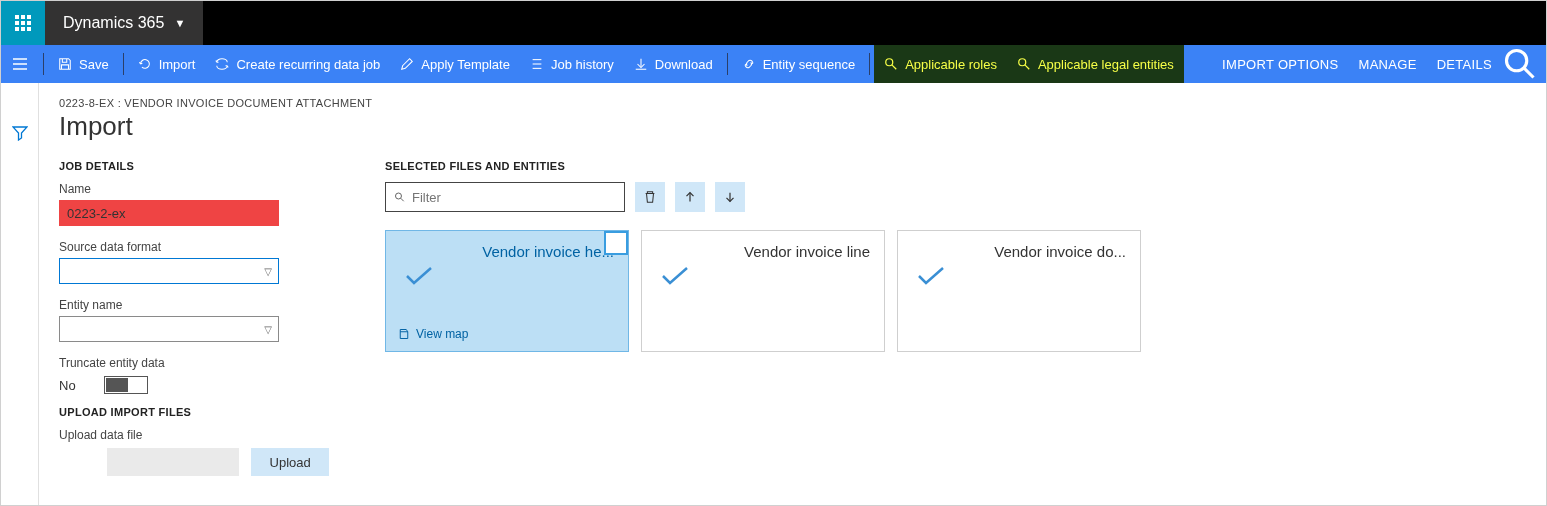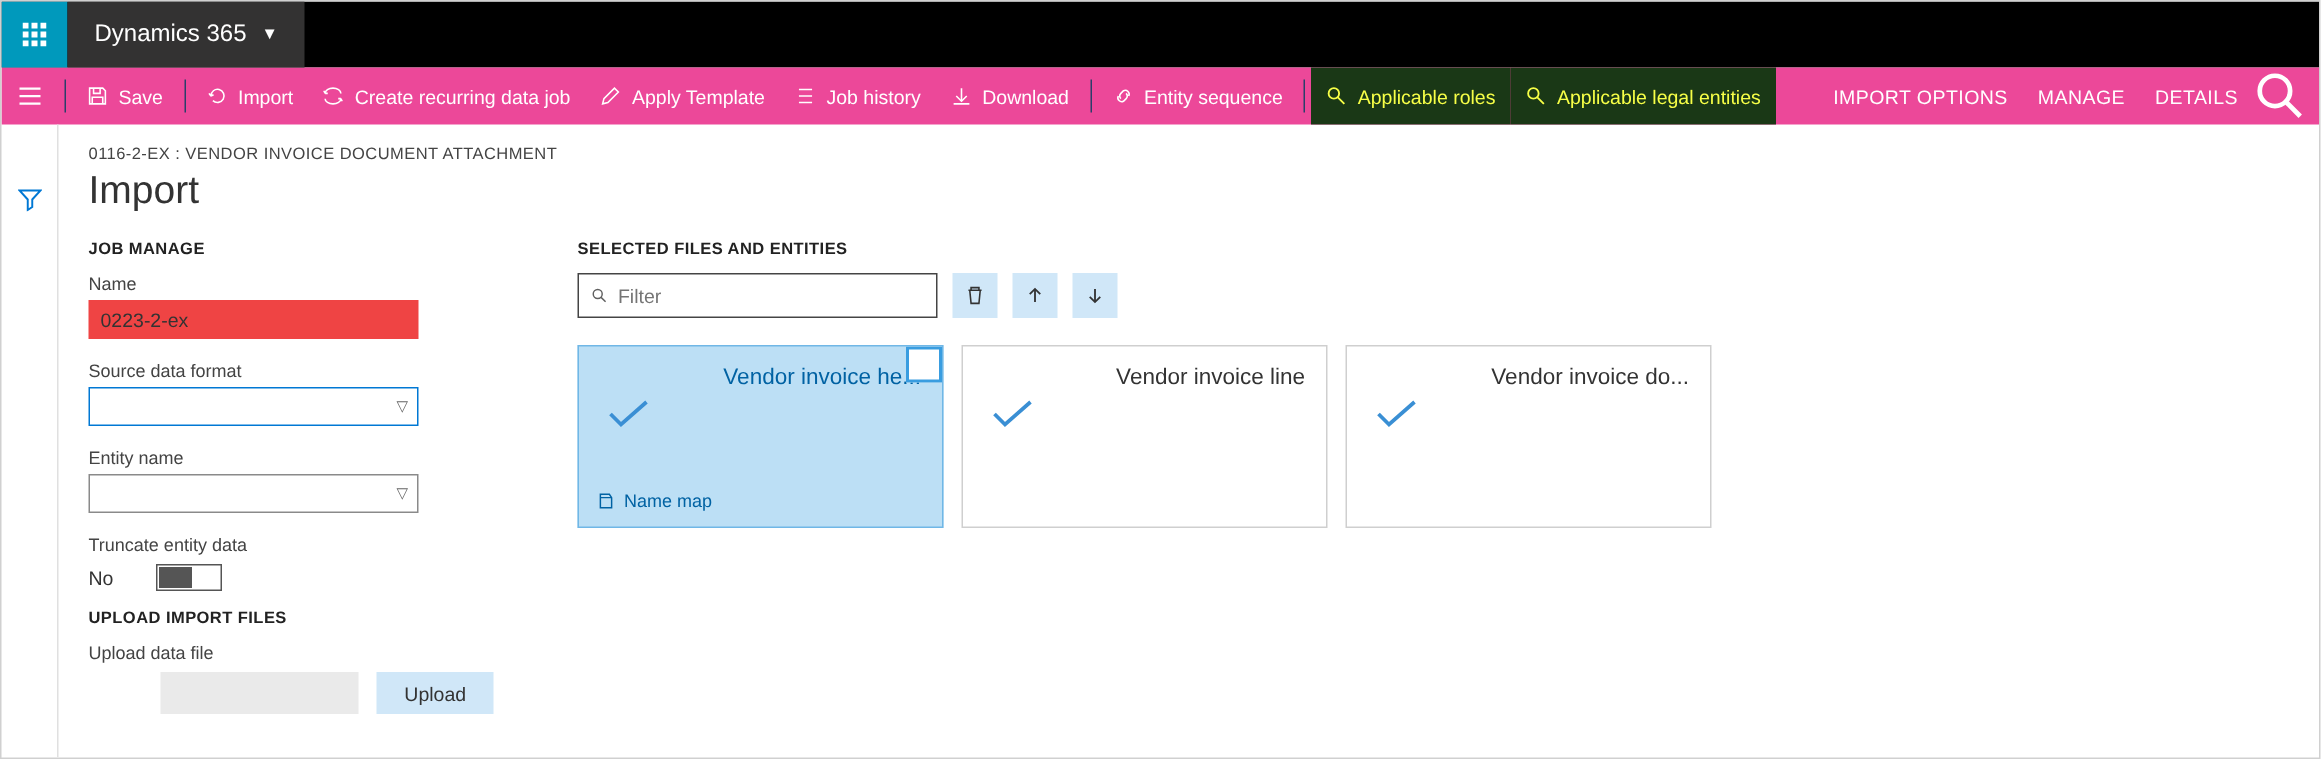--- a/index.html
+++ b/index.html
@@ -6,21 +6,21 @@
 body { width: 1547px; height: 506px; overflow: hidden; background: #fff; border: 1px solid #d0d0d0; }
 
 
 .topbar { height: 44px; background: #000; display: flex; align-items: stretch; color: #fff; }
 .topbar .waffle { width: 44px; background: #0099bc; display: flex; align-items: center; justify-content: center; }
 .topbar .waffle svg { width: 16px; height: 16px; }
 .topbar .brand { padding: 0 18px; display: flex; align-items: center; font-size: 16px; gap: 10px; background:#333232; }
 .topbar .brand .chev { font-size: 11px; }
 
 
-.actionbar { height: 38px; background: #ec4899; color: #fff; display: flex; align-items: center; padding-right: 8px; }
+.actionbar { height: 38px; background: #3b82f6; color: #fff; display: flex; align-items: center; padding-right: 8px; }
 .actionbar .hamb { width: 38px; display: flex; align-items: center; justify-content: center; }
 .actionbar .hamb svg { width: 16px; height: 16px; }
 .actionbar .sep { width: 1px; height: 22px; background: #2a3f6a; margin: 0 4px; }
 .actionbar .btn { display: flex; align-items: center; gap: 7px; padding: 0 10px; font-size: 13px; height: 100%; cursor: pointer; white-space: nowrap; }
 .actionbar .btn svg { width: 14px; height: 14px; }
 .actionbar .btn.highlight { background: #1a3816; color: #f7ff47; }
 .actionbar .btn.highlight svg { stroke: #f7ff47; fill: none; }
 .actionbar .btn.upper { font-size: 13px; letter-spacing: 0.3px; justify-content: center; }
 .actionbar .spacer { flex: 1; }
 .actionbar .search { width: 36px; display:flex; align-items:center; justify-content:center; }
@@ -207,27 +207,27 @@
 <div class="mainwrap">
   <div class="leftgutter">
     <div>
       <svg viewBox="0 0 16 16">
           <path fill="none" stroke="#0078d4" stroke-width="1.3" d="M1 2h14l-5.5 6v5l-3 2v-7z"></path>
         </svg>
     </div>
   </div>
 
   <div class="content">
-    <div class="crumb">0116-2-EX : VENDOR INVOICE DOCUMENT ATTACHMENT</div>
+    <div class="crumb">0223-8-EX : VENDOR INVOICE DOCUMENT ATTACHMENT</div>
     <div class="pagetitle">Import</div>
 
     <div class="cols">
 
       <div class="form">
-        <div class="section-hd">JOB MANAGE</div>
+        <div class="section-hd">JOB DETAILS</div>
 
         <div class="lbl">Name</div>
         <input class="txt" value="0223-2-ex" style="">
 
         <div class="lbl" style="margin-top:14px">Source data format</div>
         <div class="sel">
           <span></span>
           <span class="caret">▽</span>
         </div>
 
@@ -293,21 +293,21 @@
           <div class="card selected">
             <div class="selbox"></div>
             <div class="title">Vendor invoice he...</div>
             <div class="check"><svg viewBox="0 0 30 22">
                   <path fill="none" stroke="#3a8fd4" stroke-width="2.5" d="M3 11l7 7L27 3"></path>
                 </svg></div>
             <div class="footer">
               <svg width="12" height="12" viewBox="0 0 16 16">
                   <path fill="none" stroke="#0062a3" stroke-width="1.3" d="M3 2h8l2 3v9H3z M3 5h10"></path>
                 </svg>
-              <span>Name map</span>
+              <span>View map</span>
             </div>
           </div>
 
           <div class="card">
             <div class="title">Vendor invoice line</div>
             <div class="check"><svg viewBox="0 0 30 22">
                   <path fill="none" stroke="#3a8fd4" stroke-width="2.5" d="M3 11l7 7L27 3"></path>
                 </svg></div>
           </div>
 

